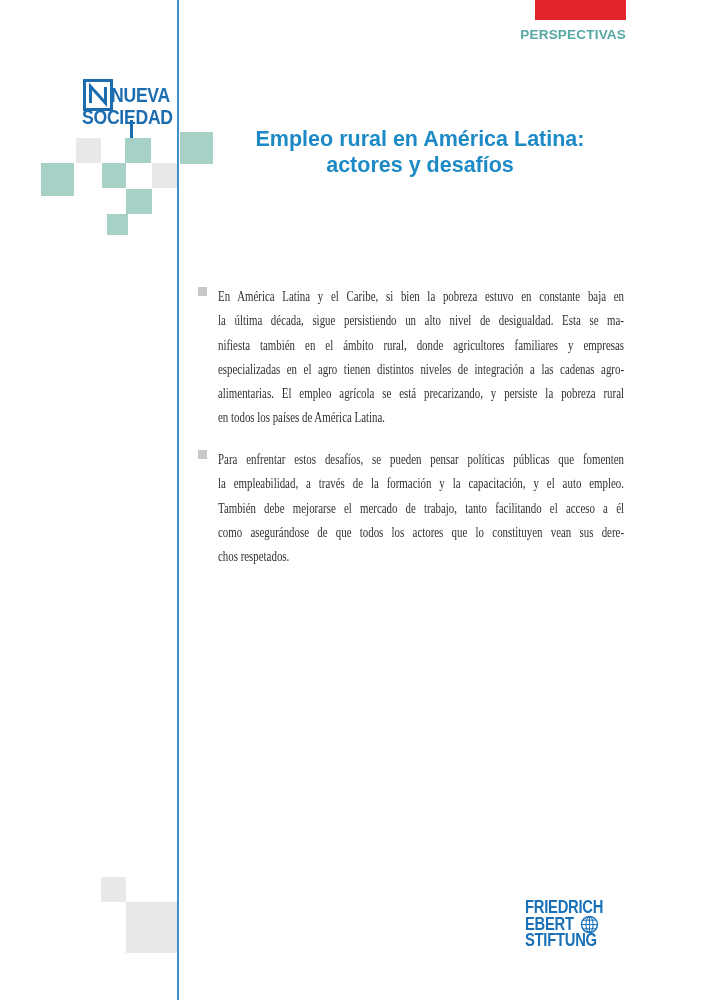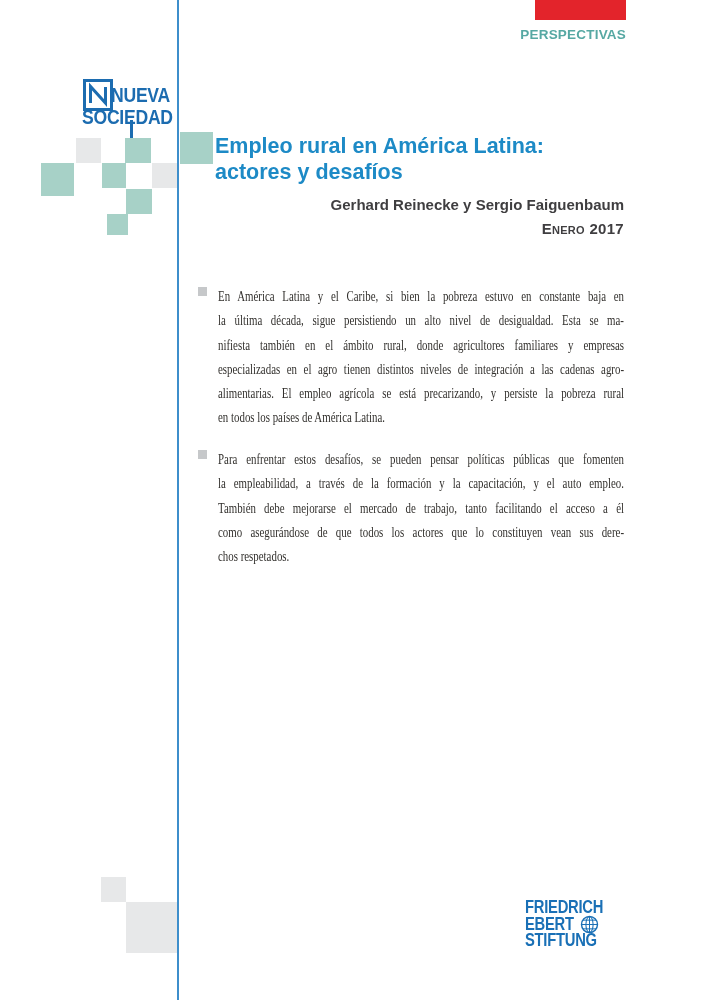--- a/index.html
+++ b/index.html
@@ -21,21 +21,21 @@
   }
   
   .nuso-icon{position:absolute;left:83px;top:79px;}
   .nuso-l1{position:absolute;left:111px;top:85px;font-size:20px;font-weight:bold;line-height:20px;
     color:var(--c-nuso,#1c6cb0);transform:scaleX(.88);transform-origin:left top;letter-spacing:-.3px;}
   .nuso-l2{position:absolute;left:82px;top:107px;font-size:20px;font-weight:bold;line-height:20px;
     color:var(--c-nuso,#1c6cb0);transform:scaleX(.88);transform-origin:left top;letter-spacing:-.3px;}
   .nuso-tick{position:absolute;left:130px;top:120px;width:2.5px;height:18px;background:var(--c-nuso,#1c6cb0);}
   
   .title{
-    position:absolute;left:200px;top:118px;width:424px;text-align:left;margin:15px;
+    position:absolute;left:200px;top:118px;width:424px;text-align:center;margin:8px;
     font-size:21.5px;line-height:26px;font-weight:bold;color:var(--c-title,#1d8ac6);
   }
   .authors{
     position:absolute;left:200px;top:196px;width:424px;text-align:right;
     font-size:15px;font-weight:bold;color:var(--c-byline,#3f3e40);
   }
   .date{
     position:absolute;left:200px;top:220px;width:424px;text-align:right;
     font-size:15px;font-weight:bold;color:var(--c-byline,#3f3e40);
     font-variant:small-caps;letter-spacing:.3px;
@@ -86,22 +86,20 @@
     <path d="M7.5 24 L7.5 7.5 L22.5 24 L22.5 8" fill="none" stroke="#1c6cb0" stroke-width="3"></path>
   </svg>
   <div class="nuso-l1">NUEVA</div>
   <div class="nuso-l2">SOCIEDAD</div>
   <div class="nuso-tick"></div>
 
   <h1 class="title">
     <div>Empleo rural en América Latina:</div>
     <div>actores y desafíos</div>
   </h1>
-  <div class="authors">Gerhard Reinecke y Sergio Faiguenbaum</div>
-  <div class="date">Enero 2017</div>
 
   <section class="para" style="top:284px">
     <span class="bullet"></span>
     <div class="lines">
       <div class="ln">En América Latina y el Caribe, si bien la pobreza estuvo en constante baja en</div>
       <div class="ln">la última década, sigue persistiendo un alto nivel de desigualdad. Esta se ma-</div>
       <div class="ln">nifiesta también en el ámbito rural, donde agricultores familiares y empresas</div>
       <div class="ln">especializadas en el agro tienen distintos niveles de integración a las cadenas agro-</div>
       <div class="ln">alimentarias. El empleo agrícola se está precarizando, y persiste la pobreza rural</div>
       <div class="ln last">en todos los países de América Latina.</div>

